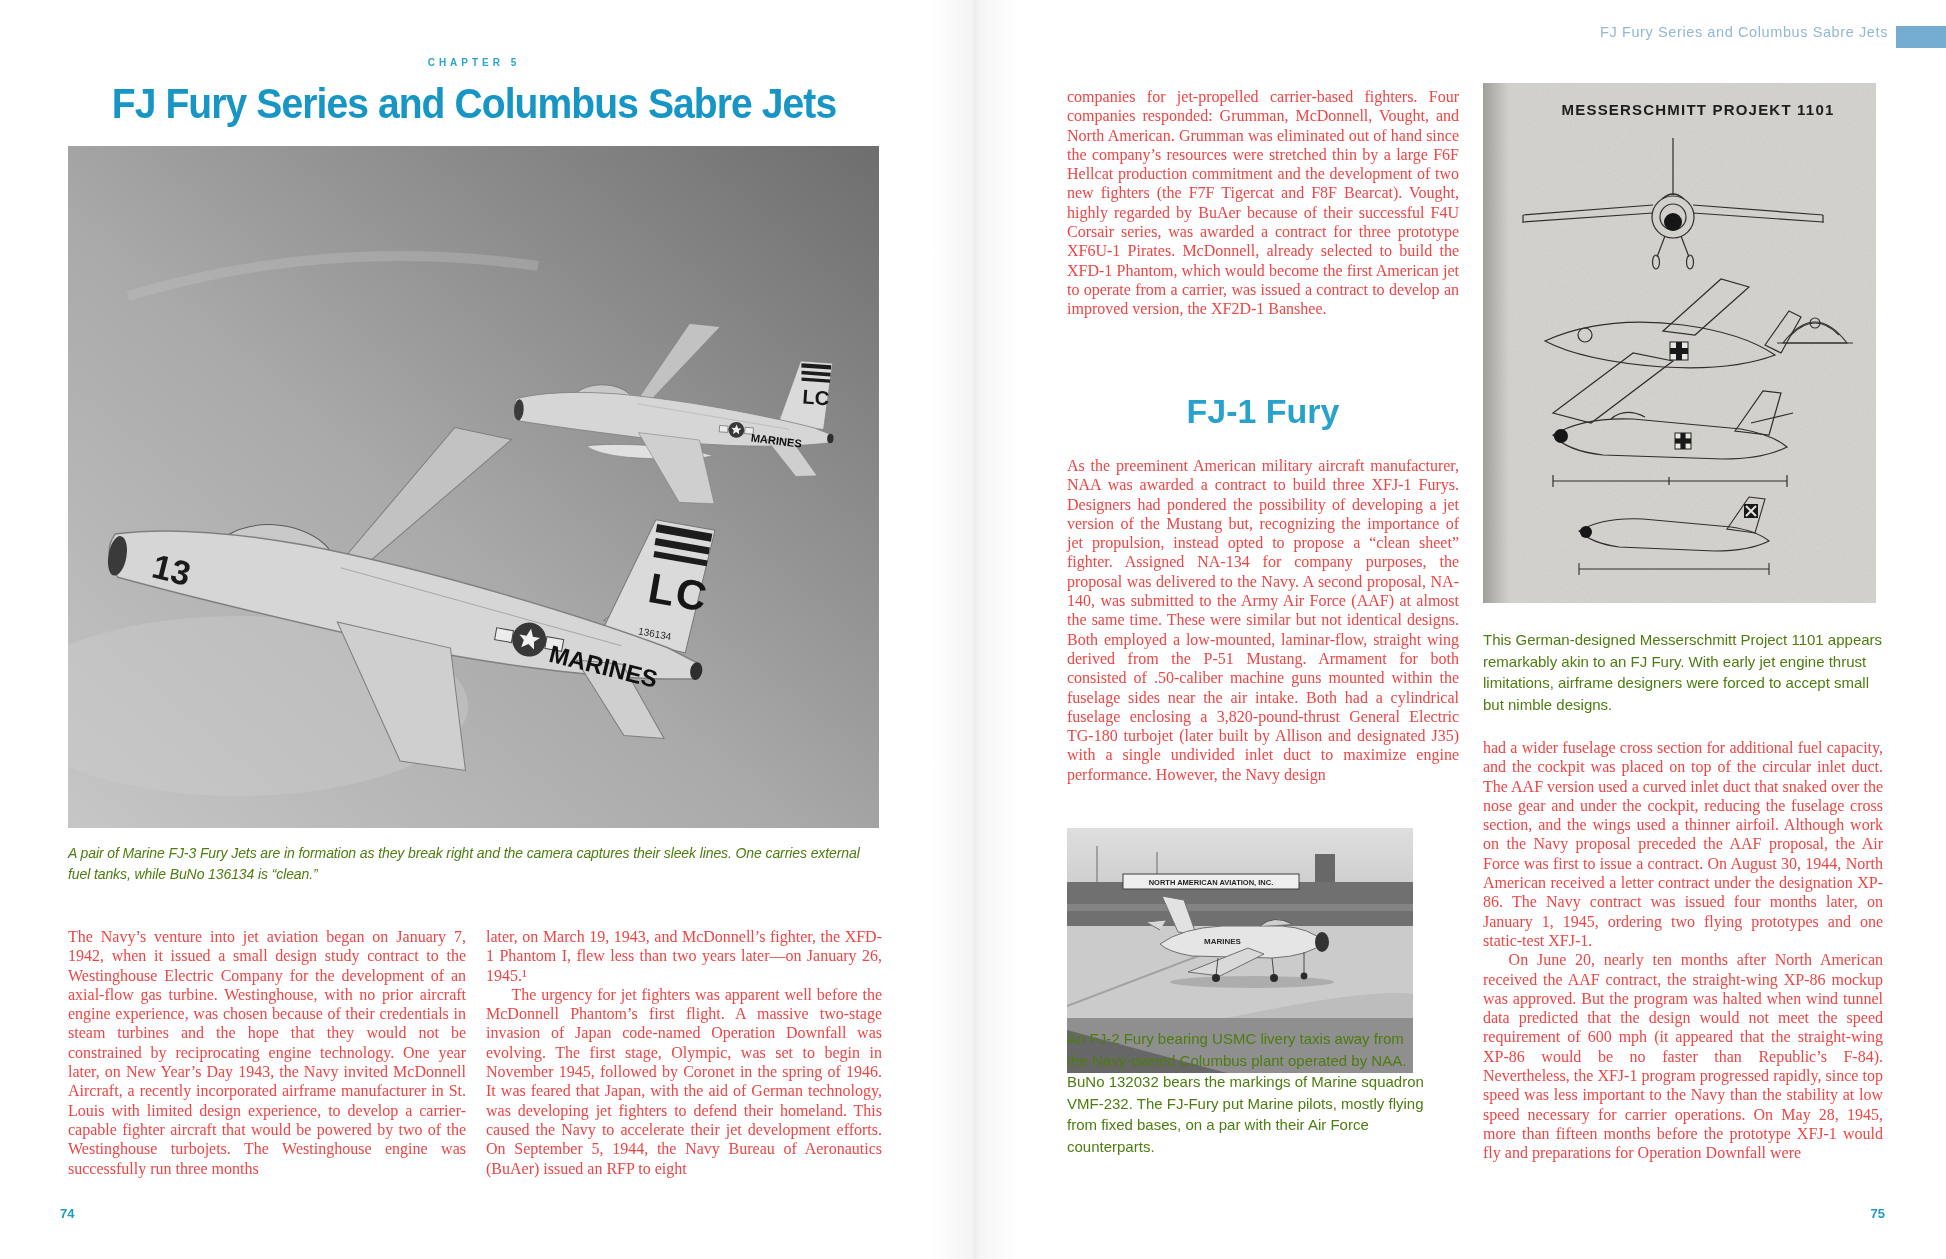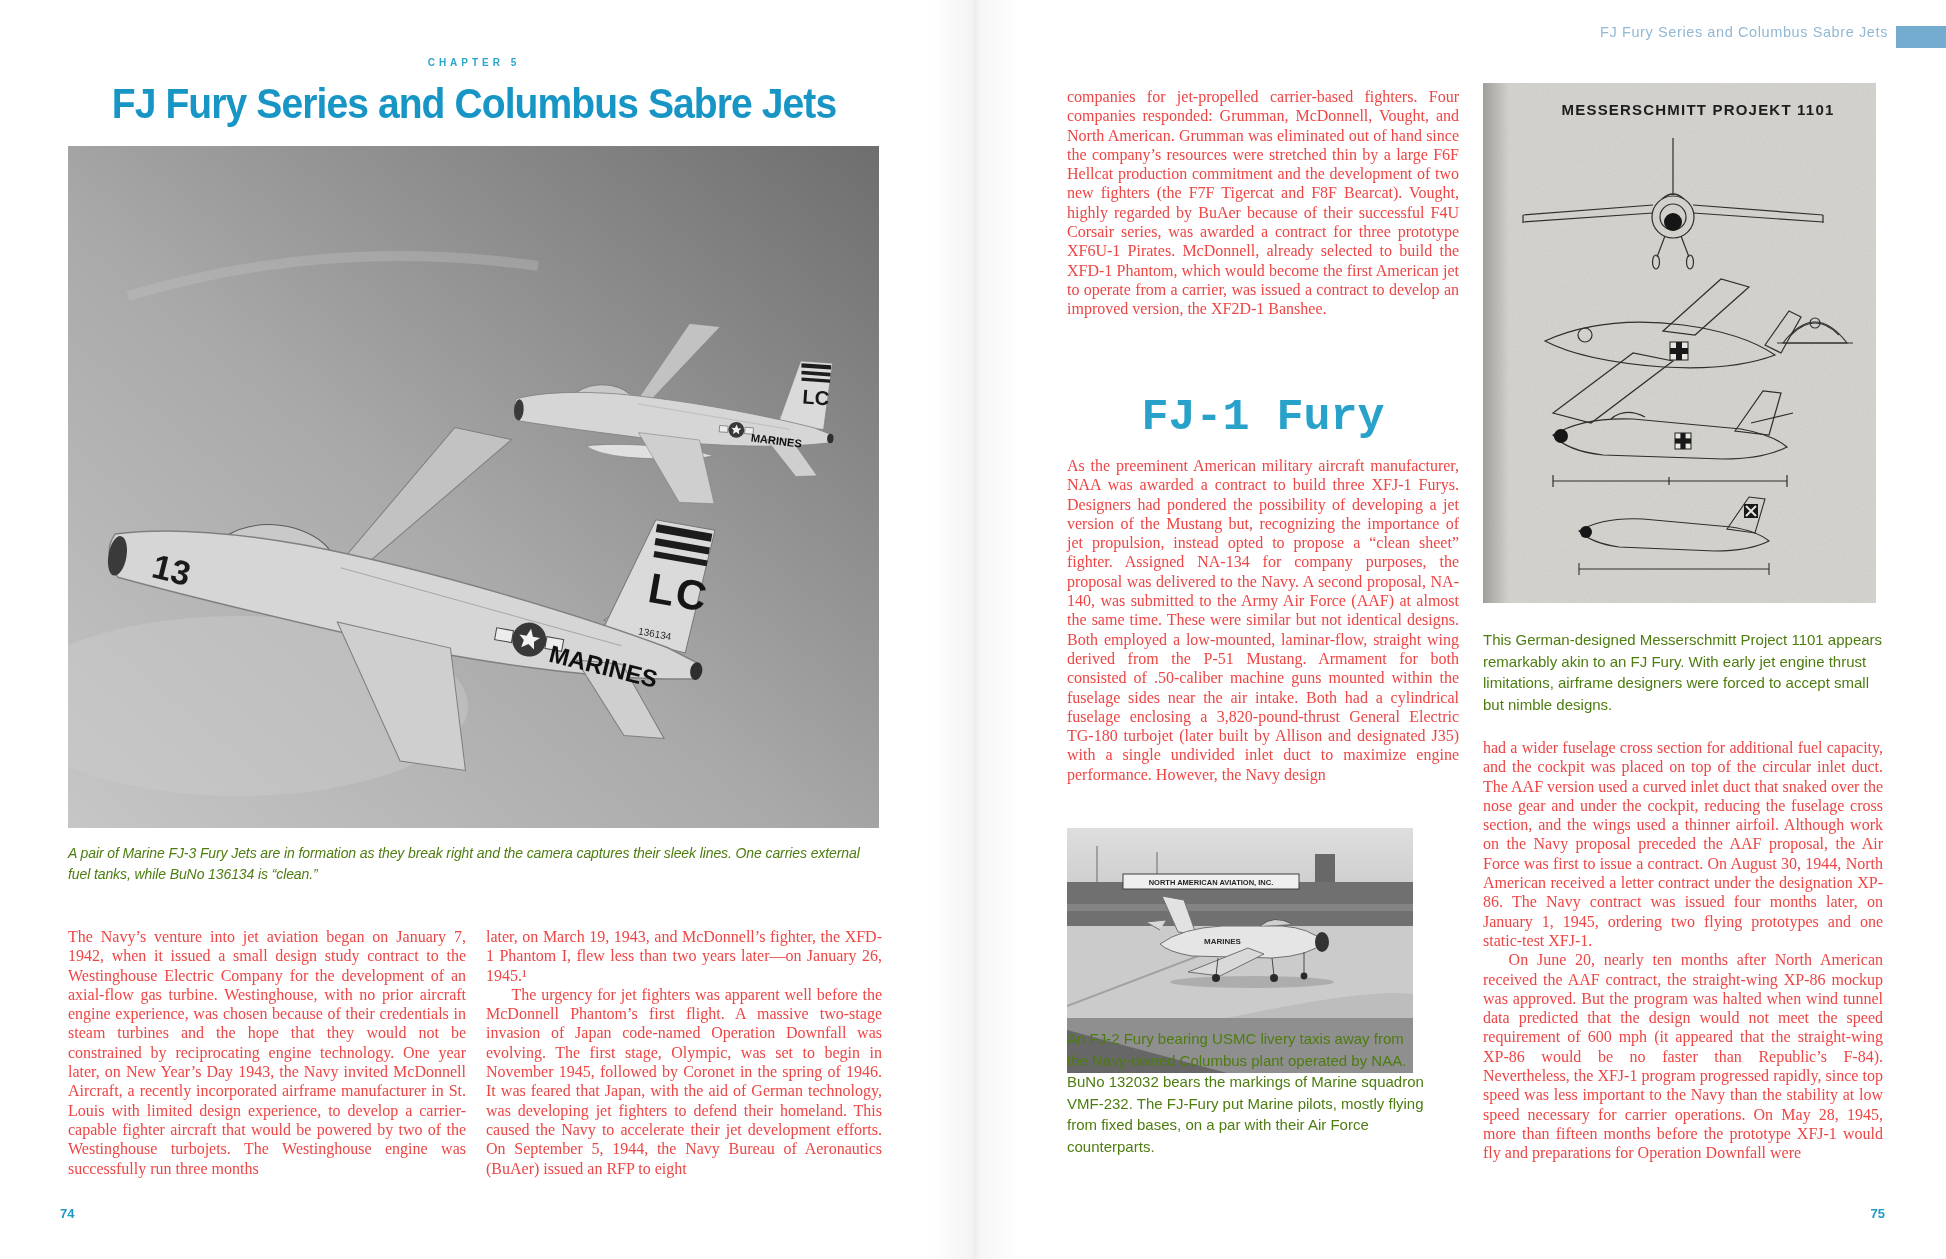--- a/index.html
+++ b/index.html
@@ -9,21 +9,21 @@
           background:linear-gradient(90deg, rgba(0,0,0,0) 0%, rgba(0,0,0,0.045) 46%, rgba(0,0,0,0.07) 50%, rgba(0,0,0,0.035) 56%, rgba(0,0,0,0) 100%);}
   .abs{position:absolute;}
   
   .chapter-label{left:68px;top:57px;width:812px;text-align:center;
      font-family:"Liberation Sans", sans-serif;font-weight:bold;font-size:10px;
      letter-spacing:4px;color:#2ba6cb;}
   .page-title{left:40px;top:80px;width:868px;text-align:center;
      font-family:"Liberation Sans", sans-serif;font-weight:bold;font-size:42px;
      color:#1796c5;transform:scaleX(0.93);transform-origin:50% 50%;letter-spacing:-1px;}
   .section-heading{left:1067px;top:392px;width:392px;text-align:center;
-     font-family:Liberation Mono, monospace;font-weight:bold;font-size:45px;color:#28a2ca;}
+     font-family:Liberation Sans, sans-serif;font-weight:bold;font-size:34px;color:#28a2ca;}
   .running-head{left:1480px;top:24px;width:408px;text-align:right;
      font-family:"Liberation Sans", sans-serif;font-size:14.5px;letter-spacing:0.6px;color:#92b8d3;}
   .corner-block{left:1896px;top:26px;width:50px;height:22px;background:#74accf;}
   
   .body-col{font-size:16px;line-height:19.3px;text-align:justify;color:#ef4444;}
   .body-col p{margin:0;}
   .body-col p.indent{text-indent:1.6em;}
   .lp-col1{left:68px;top:927px;width:398px;}
   .lp-col2{left:486px;top:927px;width:396px;}
   .rp-col1-p1{left:1067px;top:87px;width:392px;}

